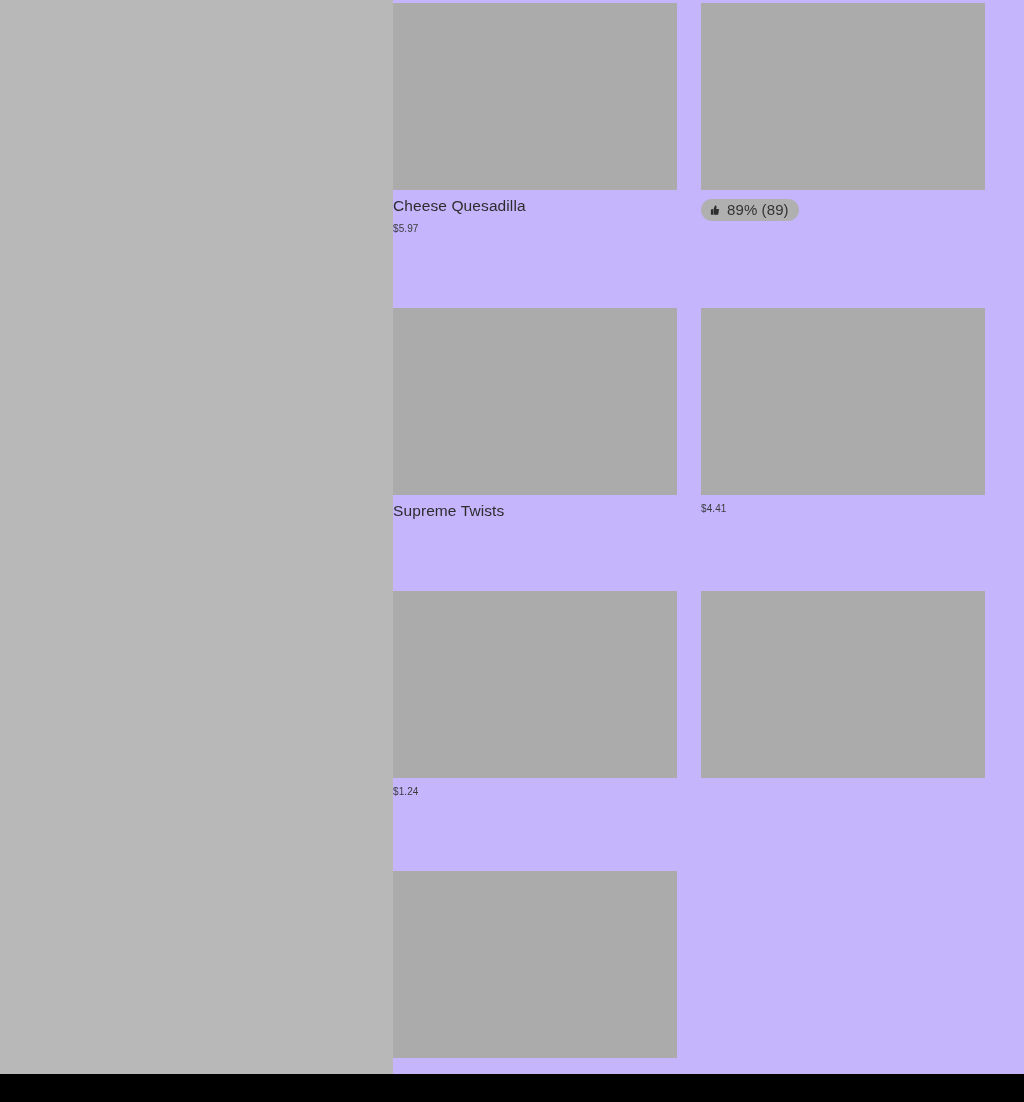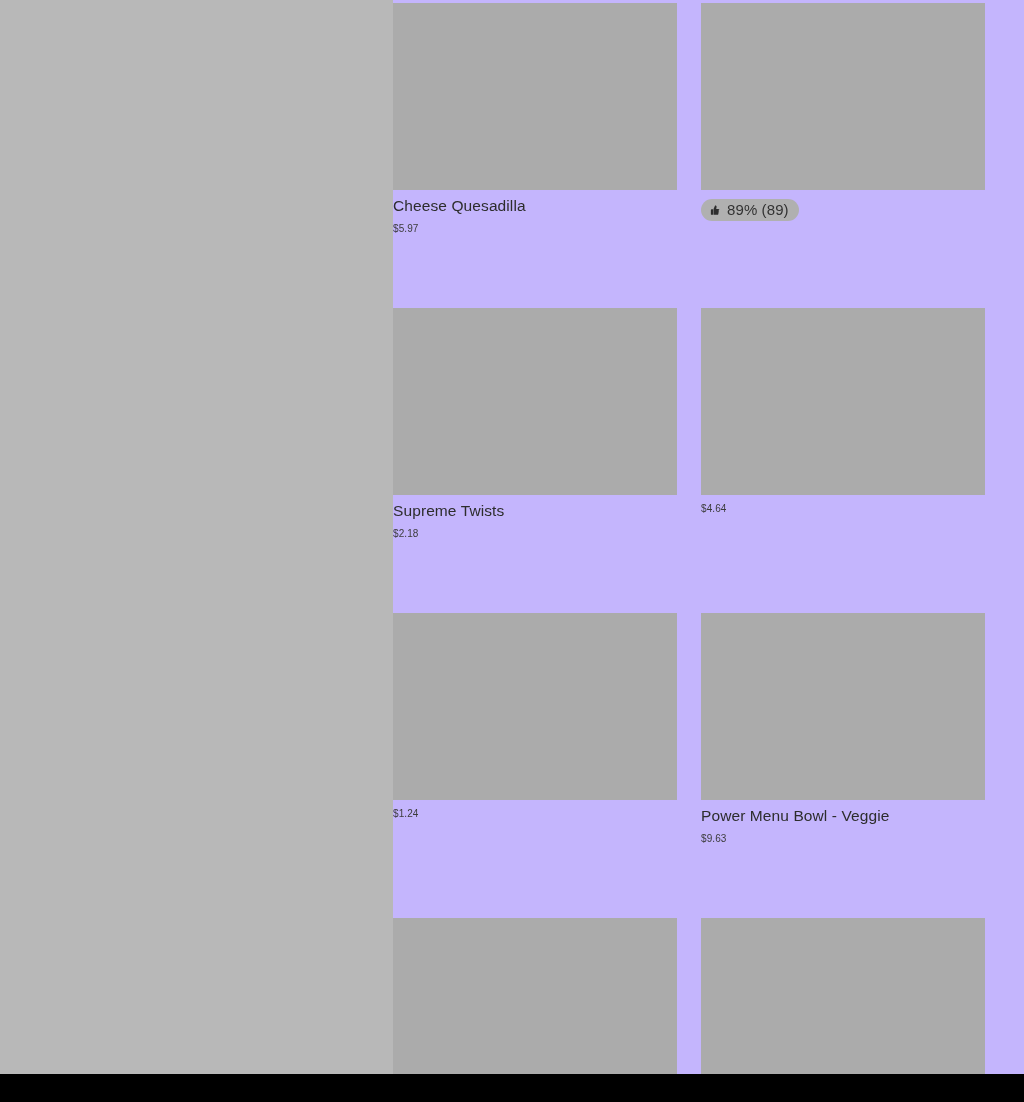--- a/index.html
+++ b/index.html
@@ -147,37 +147,30 @@
         <svg viewBox="0 0 16 16" aria-hidden="true">
           <path d="M5.6 14.4H3.4c-.5 0-.9-.4-.9-.9V7.9c0-.5.4-.9.9-.9h2.2v7.4zM13.9 7.6c0-.6-.5-1.1-1.1-1.1H9.6l.5-2.4c.1-.5 0-1-.3-1.4-.3-.4-.8-.6-1.3-.6-.3 0-.6.2-.7.5L6.5 5.8c-.1.2-.2.3-.3.4v8.2h5.1c.5 0 1-.4 1.1-.9l.6-3.9c0-.1 0-.2 0-.3l-.1-1.7z"></path>
         </svg>
       </span>
       <span class="rating-text">89% (89)</span>
     </div>
   </div>
       <div class="product-card">
     <div class="product-thumb"></div>
     <div class="product-title">Supreme Twists</div>
-    <div class="product-price">$2.18</div>
 
   </div>
       <div class="product-card">
     <div class="product-thumb"></div>
-    <div class="product-price">$4.64</div>
+    <div class="product-price">$4.41</div>
 
   </div>
       <div class="product-card">
     <div class="product-thumb"></div>
     <div class="product-price">$1.24</div>
-
-  </div>
-      <div class="product-card">
-    <div class="product-thumb"></div>
-    <div class="product-title">Power Menu Bowl - Veggie</div>
-    <div class="product-price">$9.63</div>
 
   </div>
       <div class="product-card">
     <div class="product-thumb"></div>
 
   </div>
       <div class="product-card">
     <div class="product-thumb"></div>
 
   </div>

